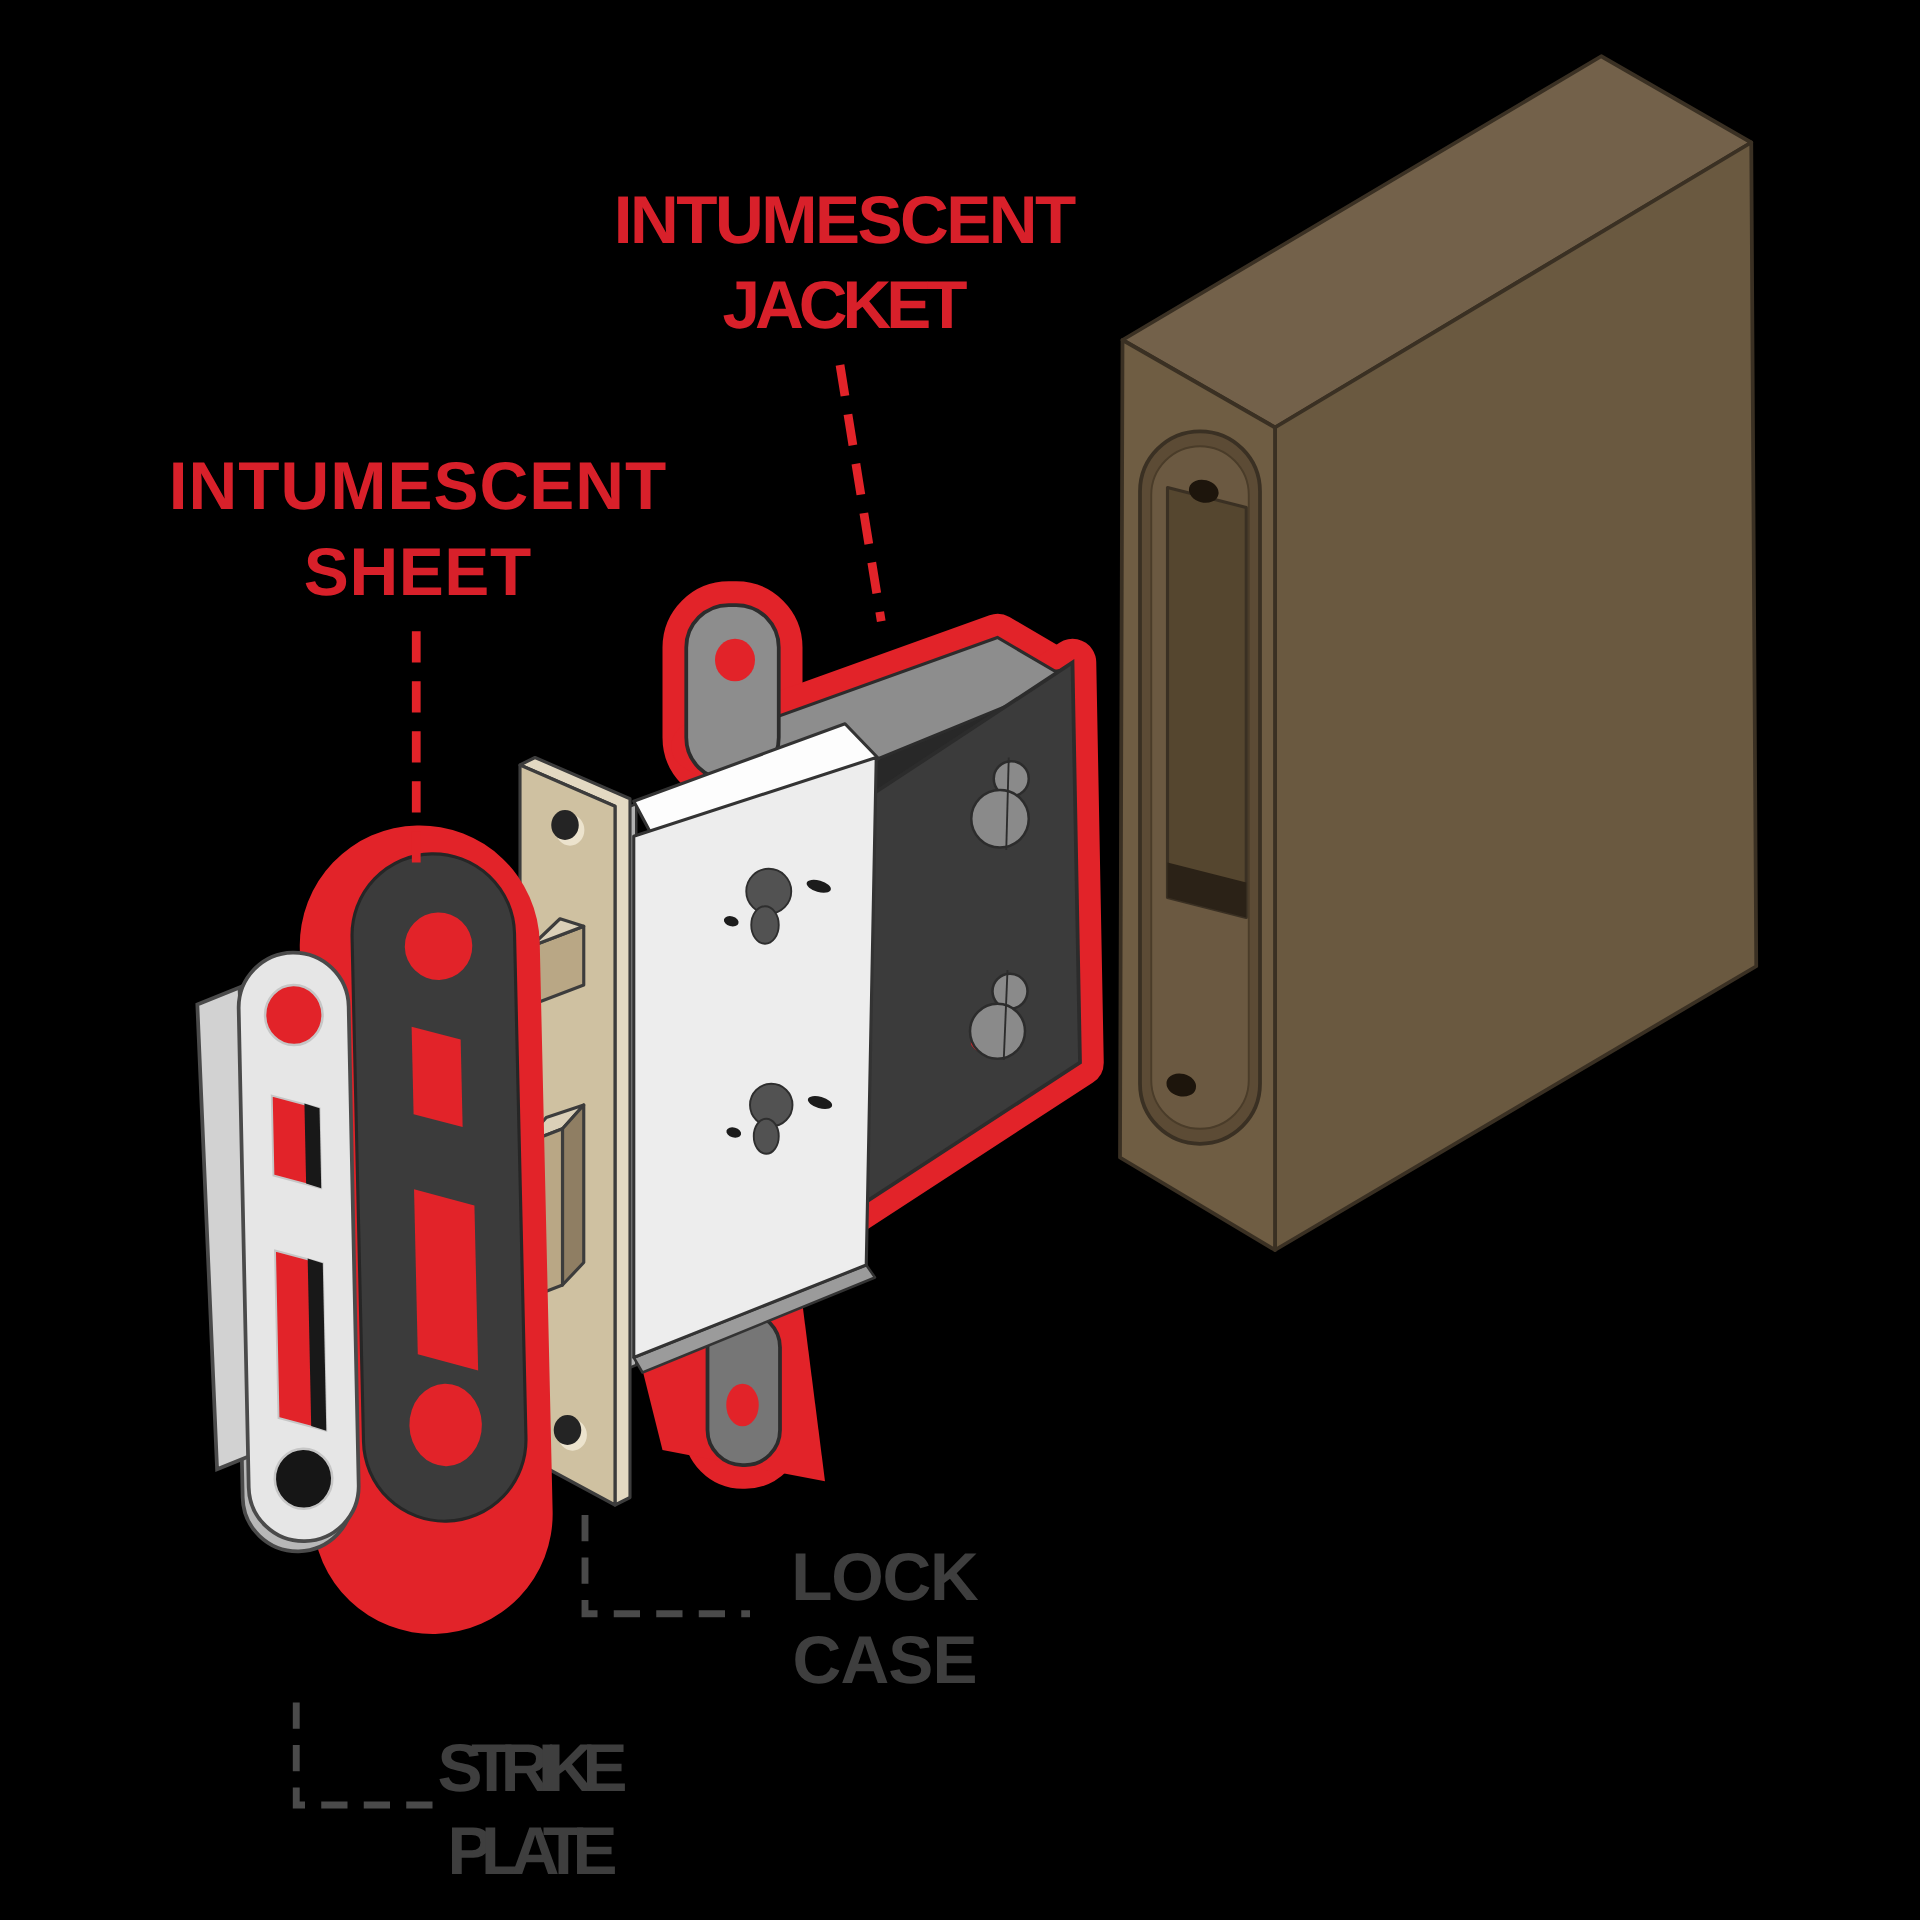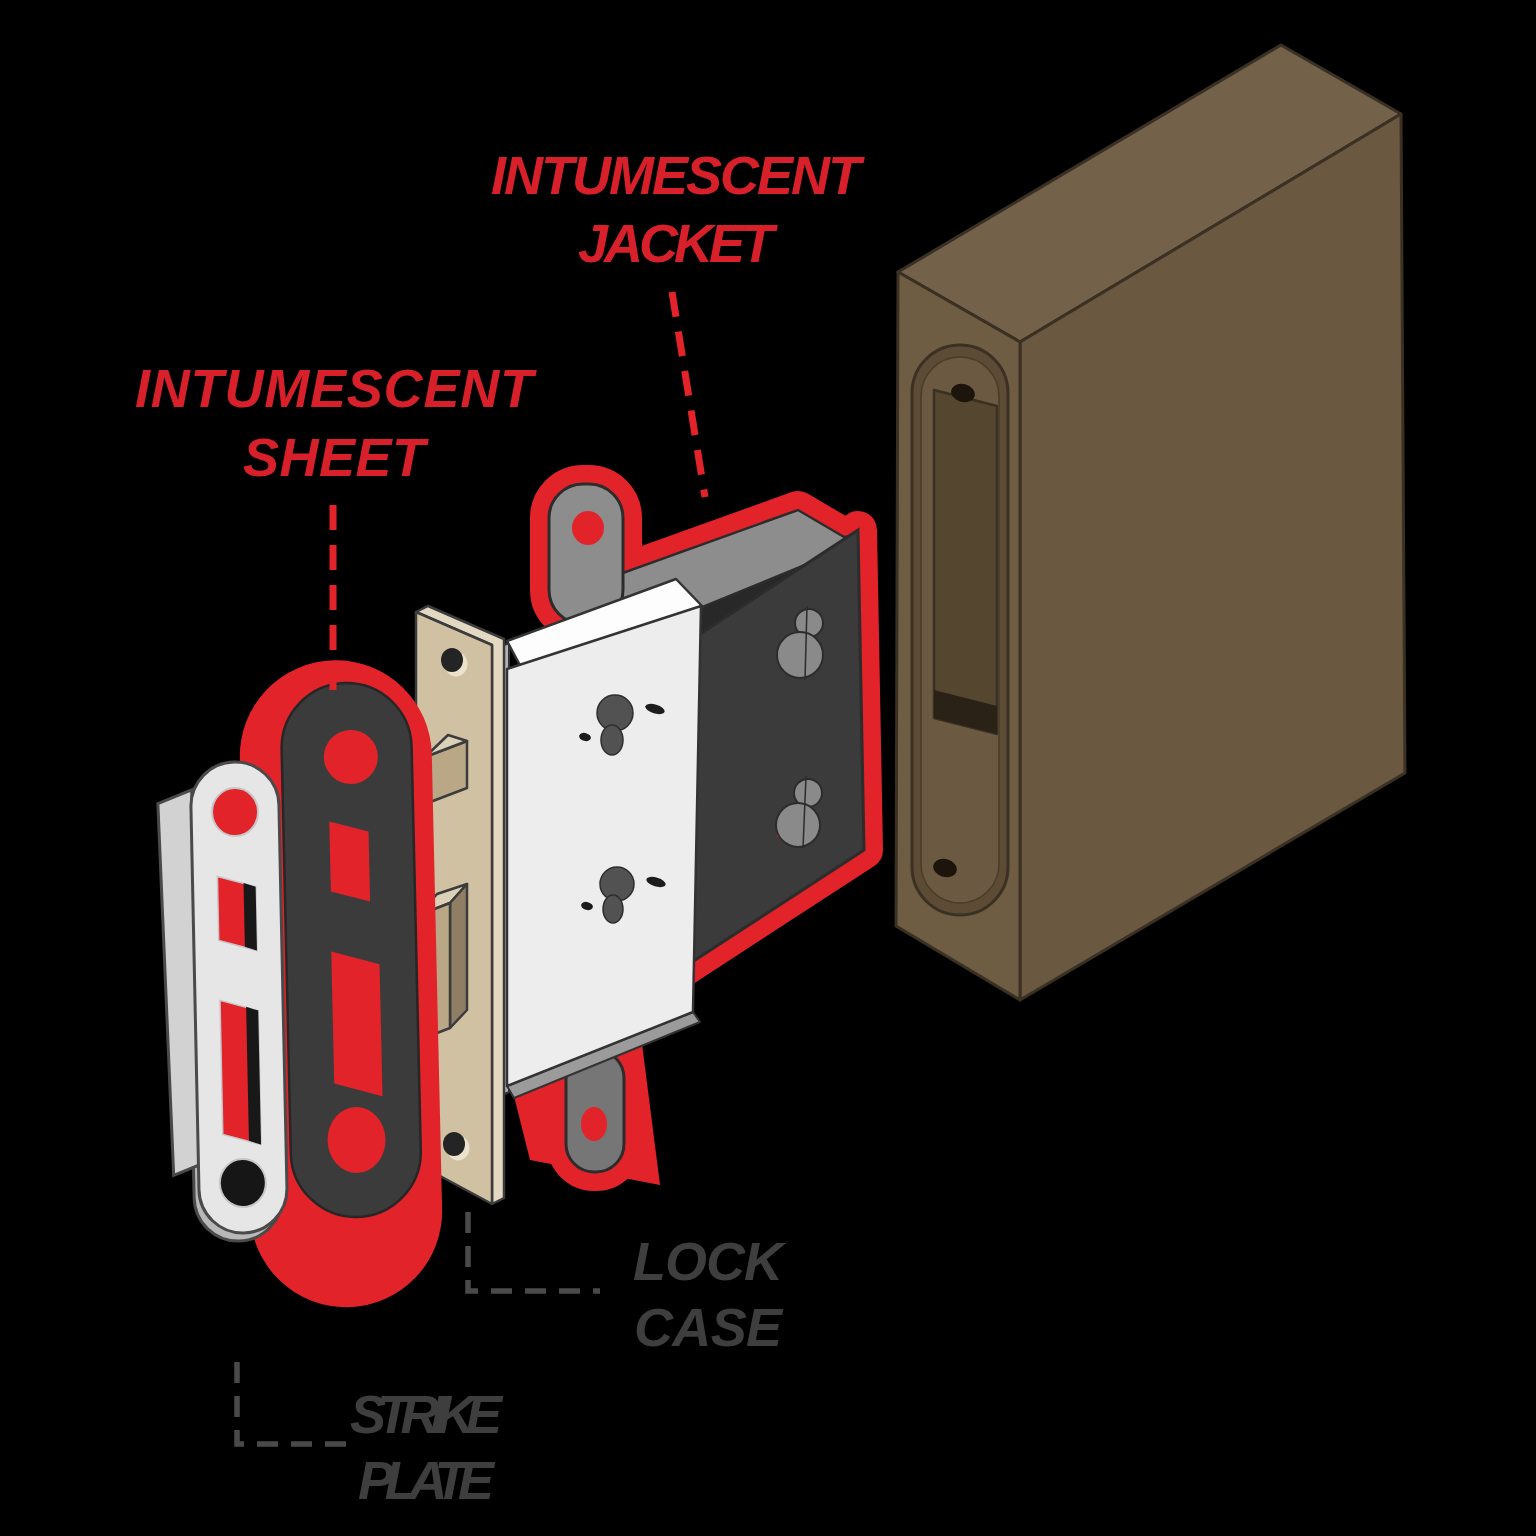--- a/index.html
+++ b/index.html
@@ -1,17 +1,17 @@
 <!DOCTYPE html>
 <html style="--bg: #000000; --red: #e22329; --label-red: #d8202a; --label-gray: #3e3e3e; --leader-gray: #4a4a4a; --charcoal: #3b3b3b; --charcoal-dark: #282828; --outline-dark: #2c2c2c; --gray-metal: #8d8d8d; --gray-inner: #8a8a8a; --tab-gray-dark: #767676; --keyhole-gray: #525252; --plate-white: #e6e6e6; --plate-edge: #b8b8b8; --plate-flange: #d2d2d2; --plate-outline: #4a4a4a; --case-white: #ededed; --case-top: #fdfdfd; --case-front: #b2b2b2; --case-bottom: #9b9b9b; --beige: #cfc1a1; --beige-light: #e3d9c2; --beige-outline: #3c3c3c; --bolt-tan: #b9a785; --bolt-light: #dbd0b8; --bolt-dark: #8f7e63; --door-right: #6a5940; --door-left: #6f5d43; --door-top: #73614a; --door-outline: #3a3023; --door-recess: #5c4b35; --door-floor: #6b5941; --cavity: #55462f; --cavity-dark: #2b2217; --screw-dark: #1d150c; --hole-dark: #161616;"><head>
 <meta charset="utf-8">
 <style>
   html,body{margin:0;padding:0;background:#000;}
   .stage{position:relative;width:1536px;height:1536px;background:var(--bg,#000);overflow:hidden;
-         font-family:"Liberation Sans","DejaVu Sans",sans-serif;font-style:italic;}
+         font-family:"Liberation Sans","DejaVu Sans",sans-serif;}
   svg{display:block}
   text{font-family:"Liberation Sans","DejaVu Sans",sans-serif;font-weight:bold;}
   .lbl-red{fill:var(--label-red);}
   .lbl-gray{fill:var(--label-gray);}
 </style>
 </head>
 <body>
 
 <div class="stage">
 <svg width="1536" height="1536" viewBox="0 0 1536 1536">

